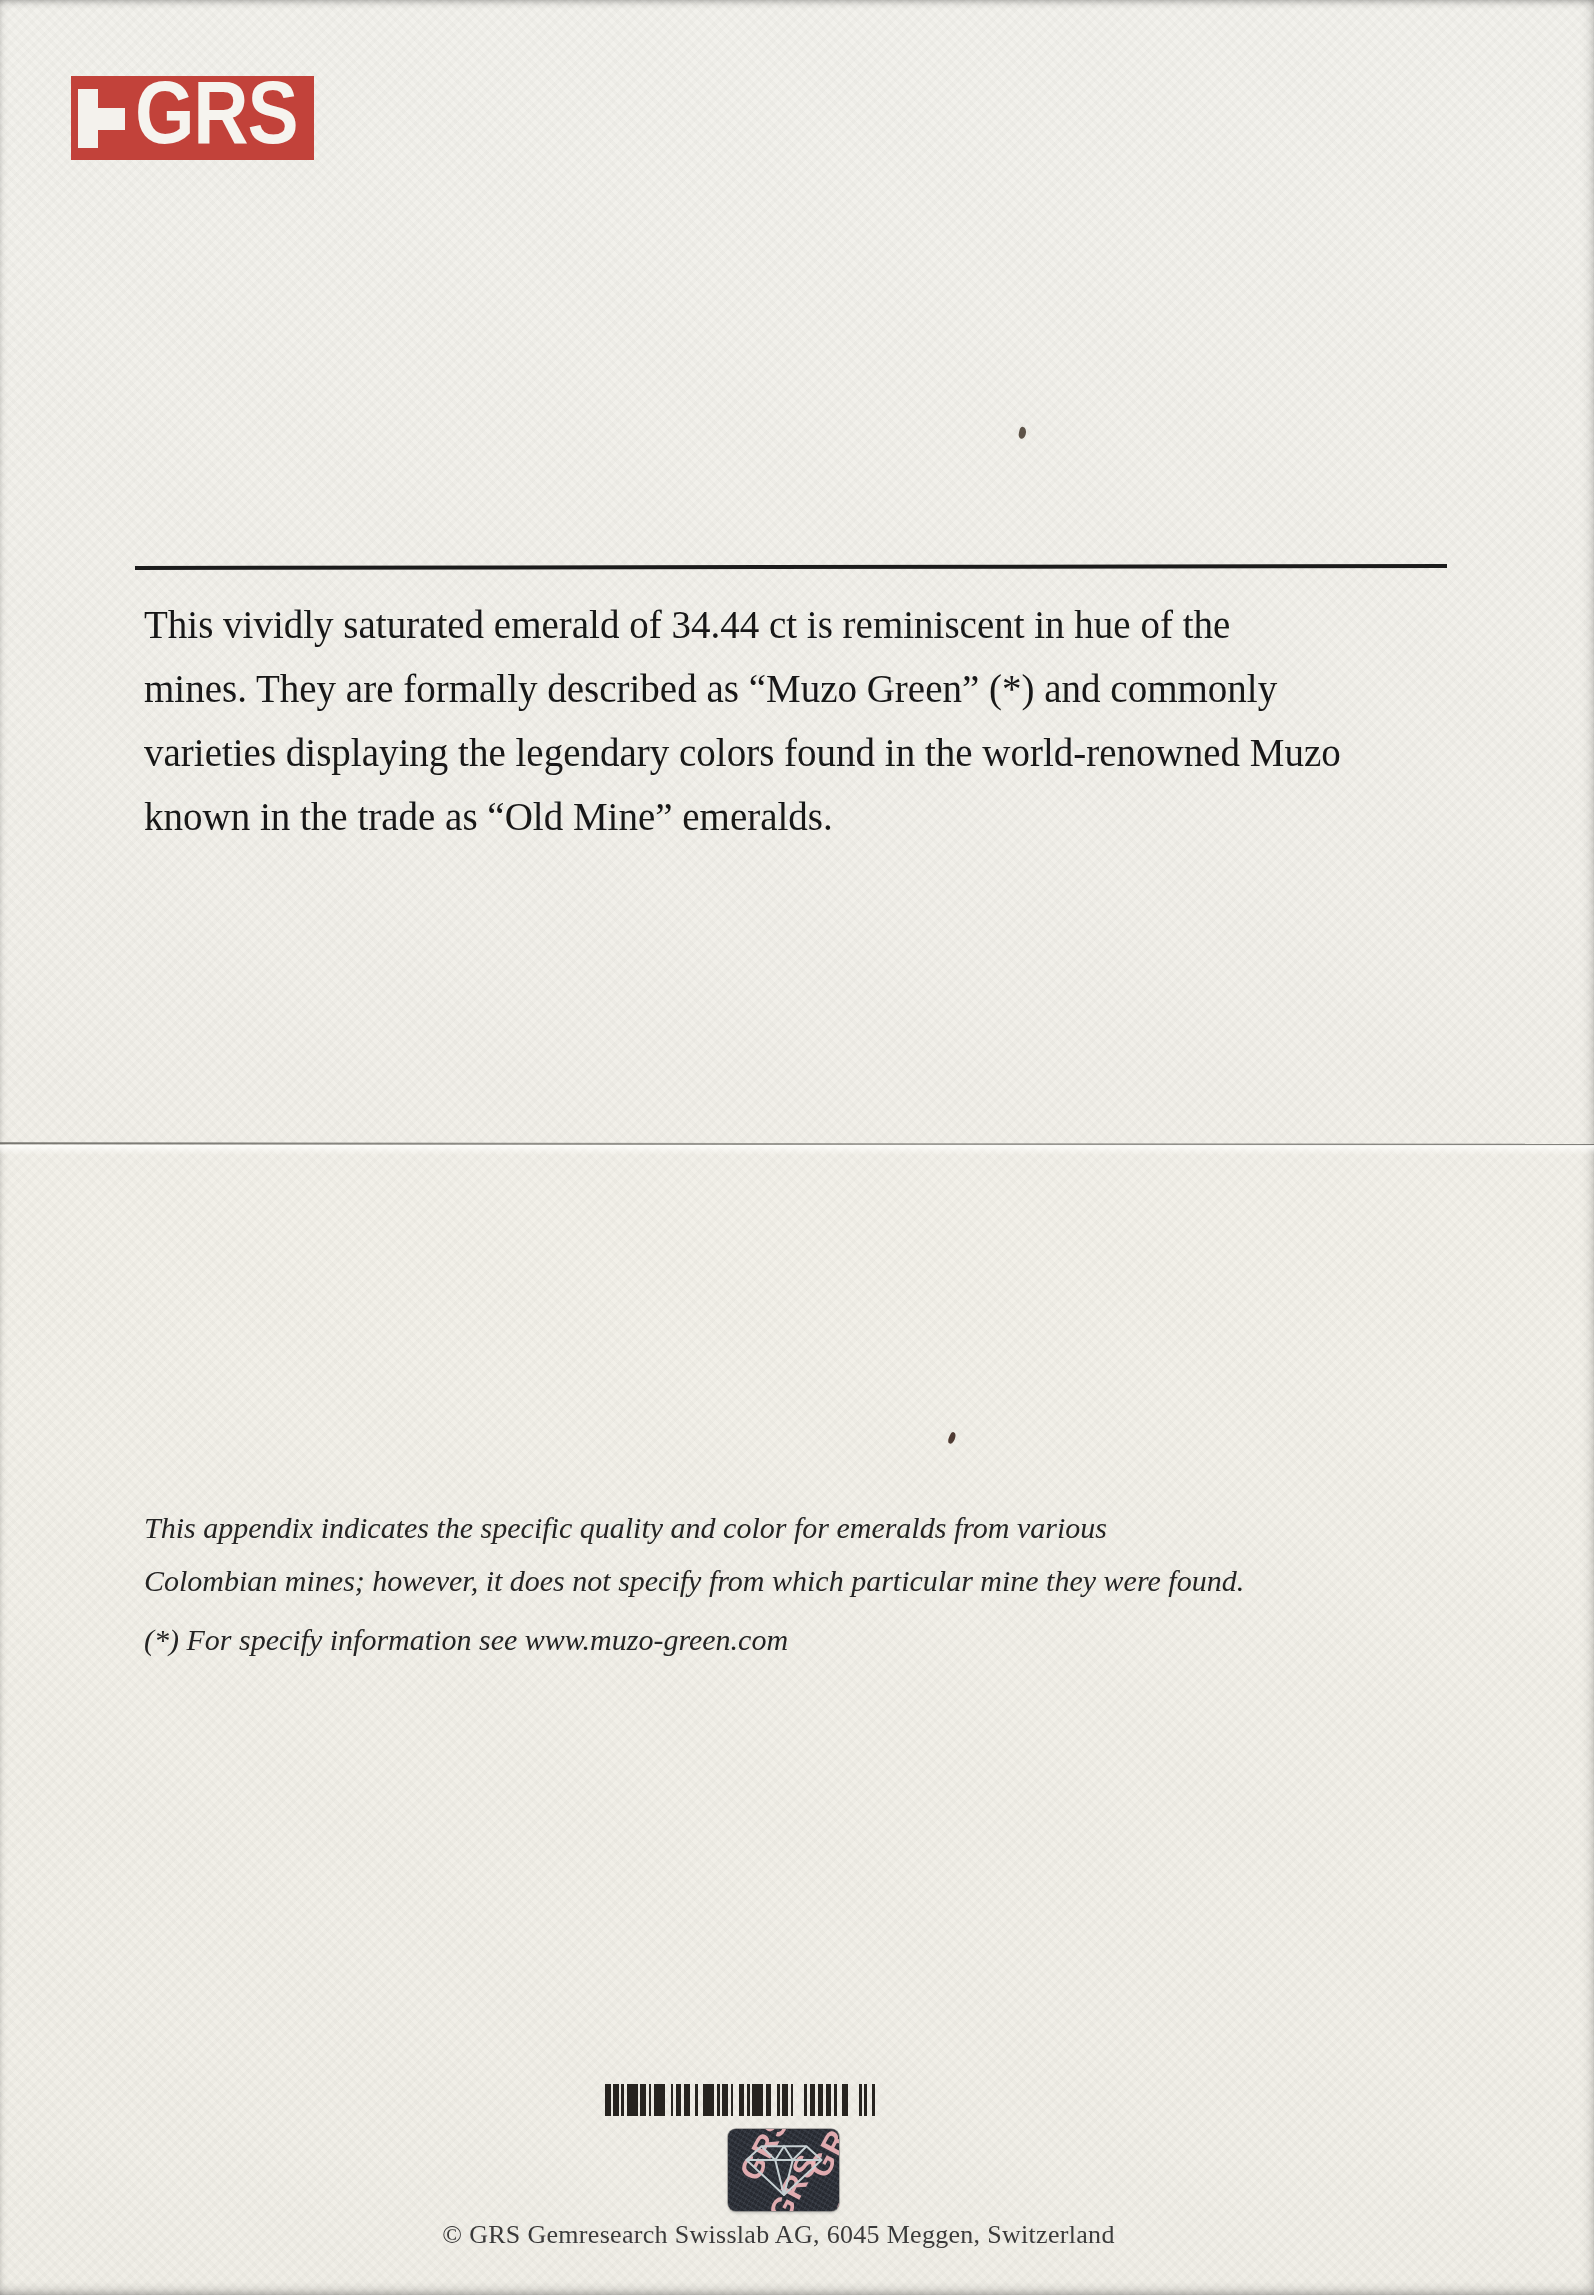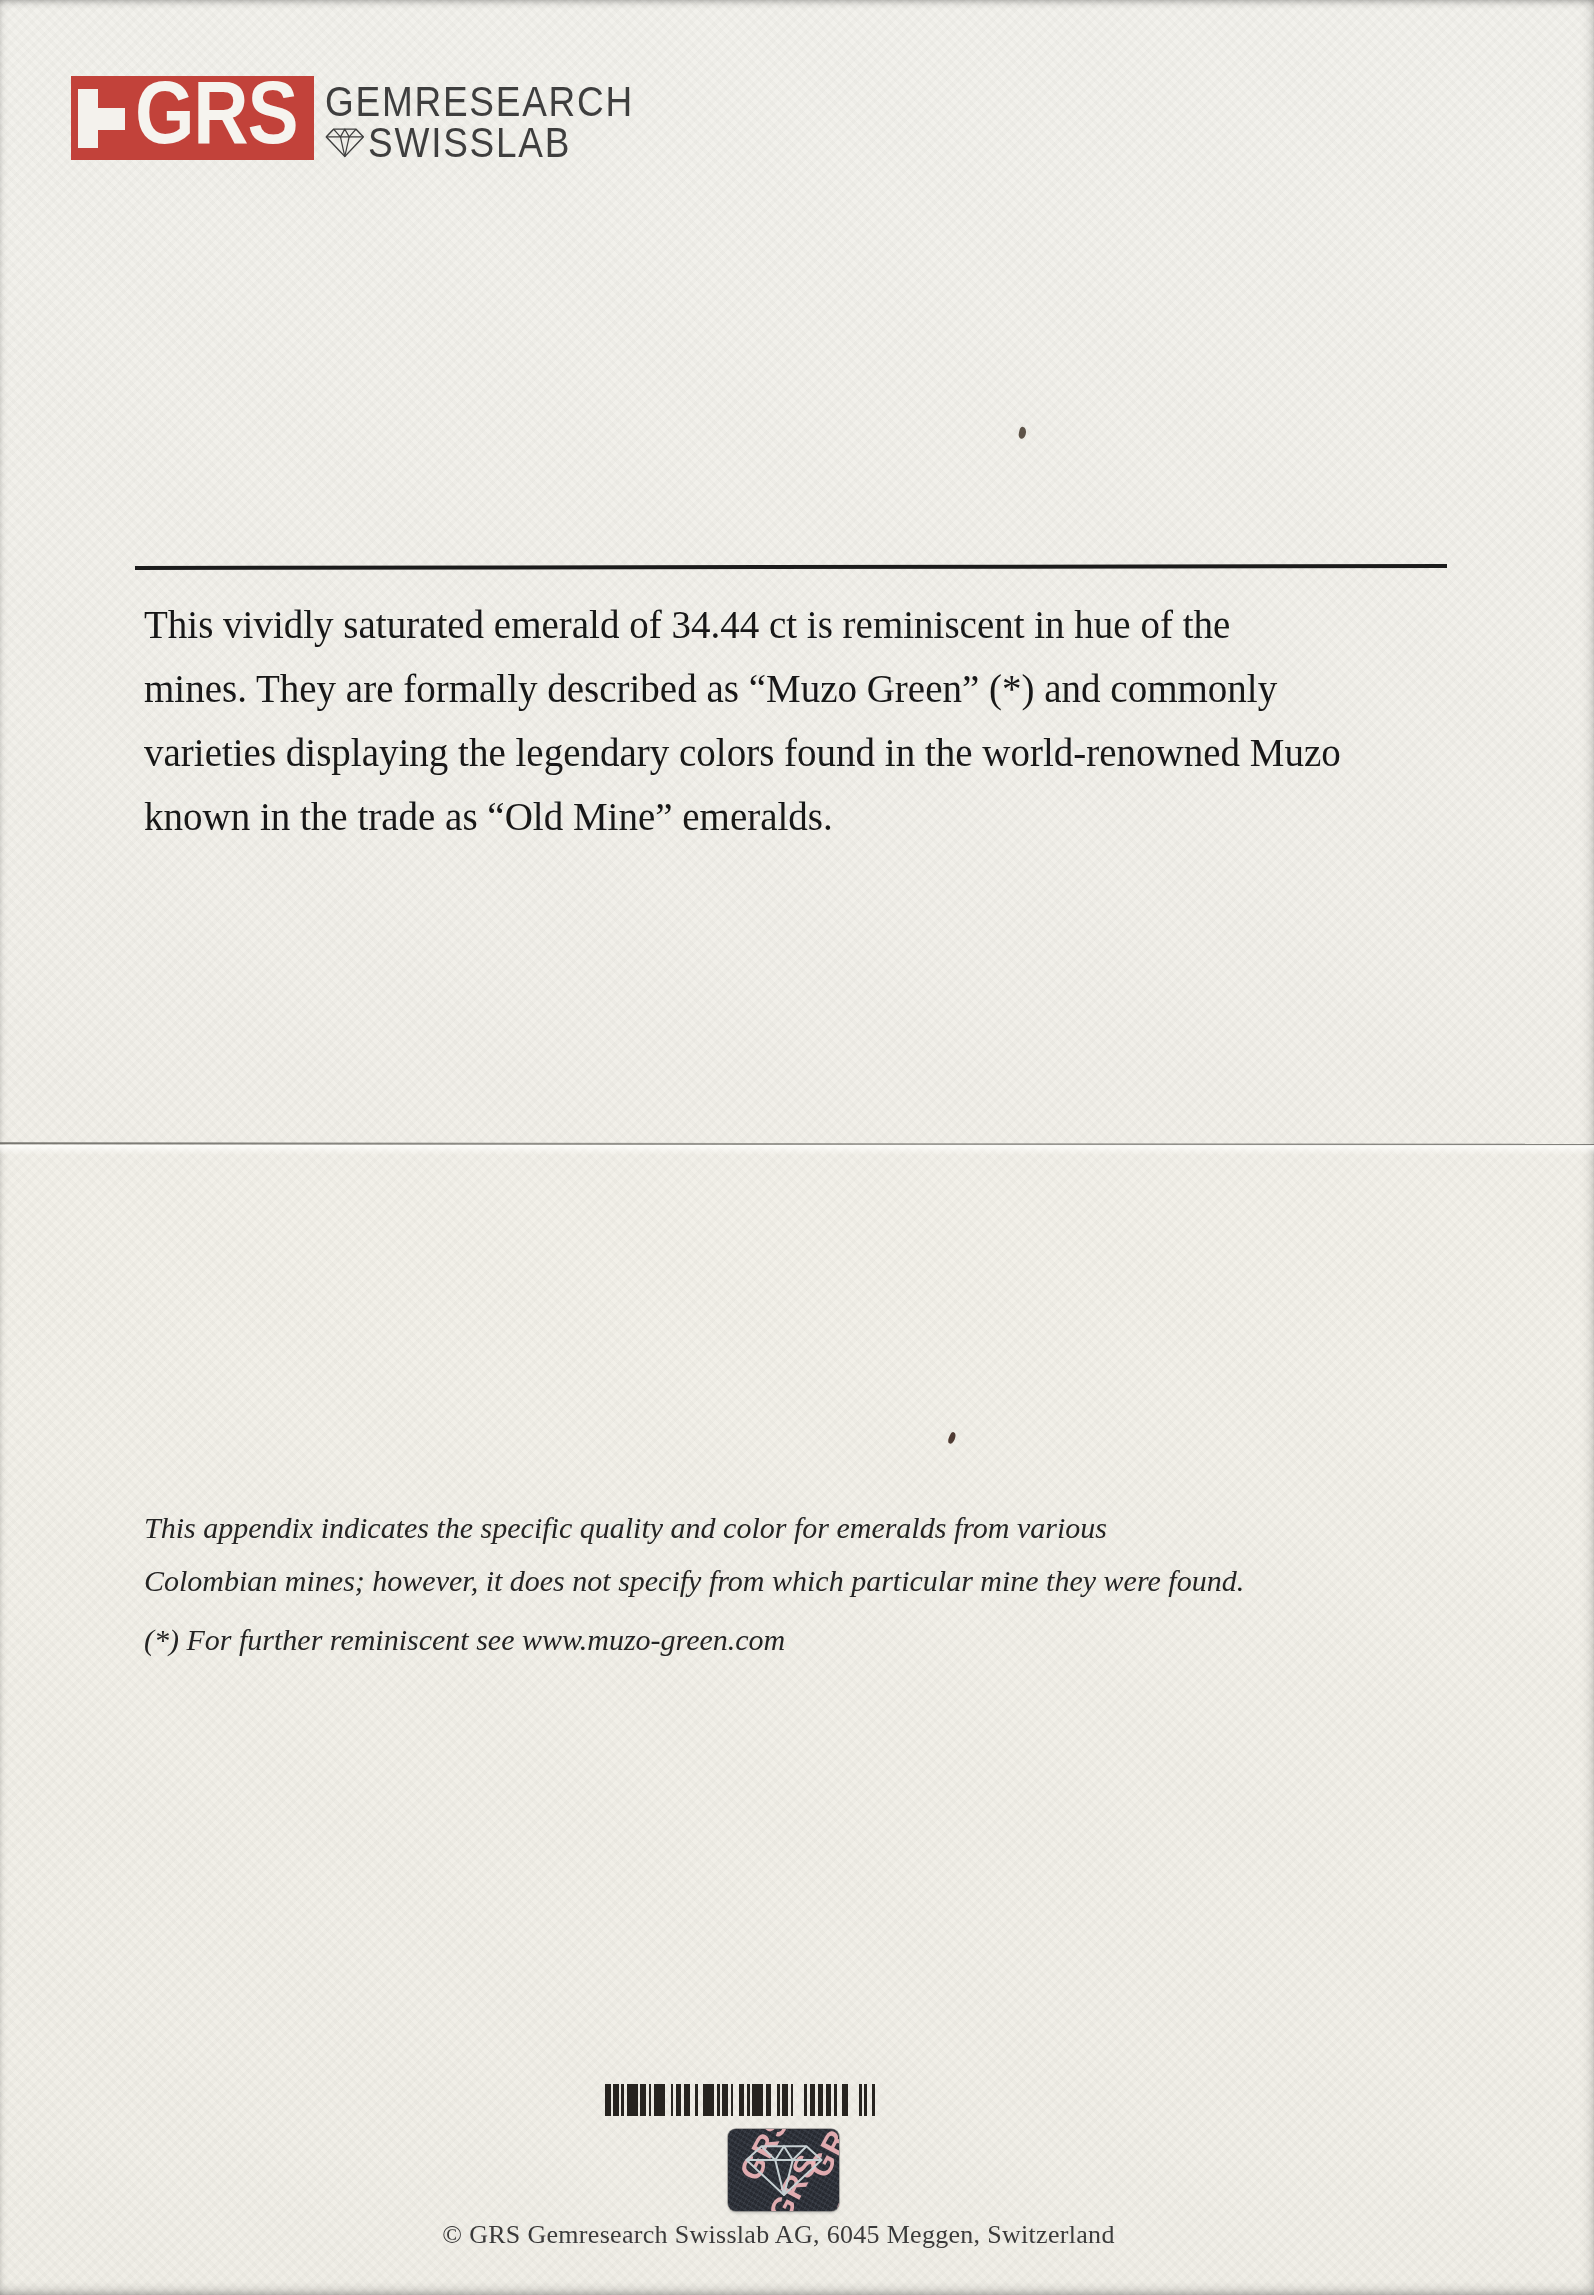--- a/index.html
+++ b/index.html
@@ -118,54 +118,39 @@
 <div class="page">
 
   <div class="logo">
     <div class="logo-red">
       <div class="cross">
         <div class="v"></div>
           <div class="h"></div>
       </div>
       <div class="logo-acronym">GRS</div>
     </div>
-    <div class="logo-words">
-      <div class="logo-line">GEMRESEARCH</div>
-      <div class="logo-line logo-line2">
-        <svg class="logo-diamond" viewBox="0 0 64 44">
-          <g fill="none" stroke="#3e3e3e" stroke-width="2" stroke-linejoin="round">
-            <polygon points="2,14 14,3 50,3 62,14 32,42"></polygon>
-            <line x1="2" y1="14" x2="62" y2="14"></line>
-            <polyline points="14,3 25,14 32,3 39,14 50,3"></polyline>
-            <line x1="25" y1="14" x2="32" y2="42"></line>
-            <line x1="39" y1="14" x2="32" y2="42"></line>
-          </g>
-        </svg>
-        <span>SWISSLAB</span>
-      </div>
-    </div>
   </div>
 
   <div class="title-rule"></div>
 
   <div class="para">
     <div class="line">This vividly saturated emerald of 34.44 ct is reminiscent in hue of the</div>
     <div class="line">mines. They are formally described as “Muzo Green” (*) and commonly</div>
     <div class="line">varieties displaying the legendary colors found in the world-renowned Muzo</div>
     <div class="line">known in the trade as “Old Mine” emeralds.</div>
   </div>
 
   <div class="fold-line"></div>
   <div class="fold-glow"></div>
 
   <div class="note">
     <div class="line">This appendix indicates the specific quality and color for emeralds from various</div>
     <div class="line">Colombian mines; however, it does not specify from which particular mine they were found.</div>
   </div>
-  <div class="footnote">(*) For further reminiscent see www.muzo-green.com</div>
+  <div class="footnote">(*) For specify information see www.muzo-green.com</div>
 
   <div class="barcode">
       <div class="bar" style="width: 5.5px;"></div>
       <div class="gap" style="width: 2.7px;"></div>
       <div class="bar" style="width: 5.5px;"></div>
       <div class="gap" style="width: 2.7px;"></div>
       <div class="bar" style="width: 2.7px;"></div>
       <div class="gap" style="width: 2.7px;"></div>
       <div class="bar" style="width: 11px;"></div>
       <div class="gap" style="width: 2.7px;"></div>

